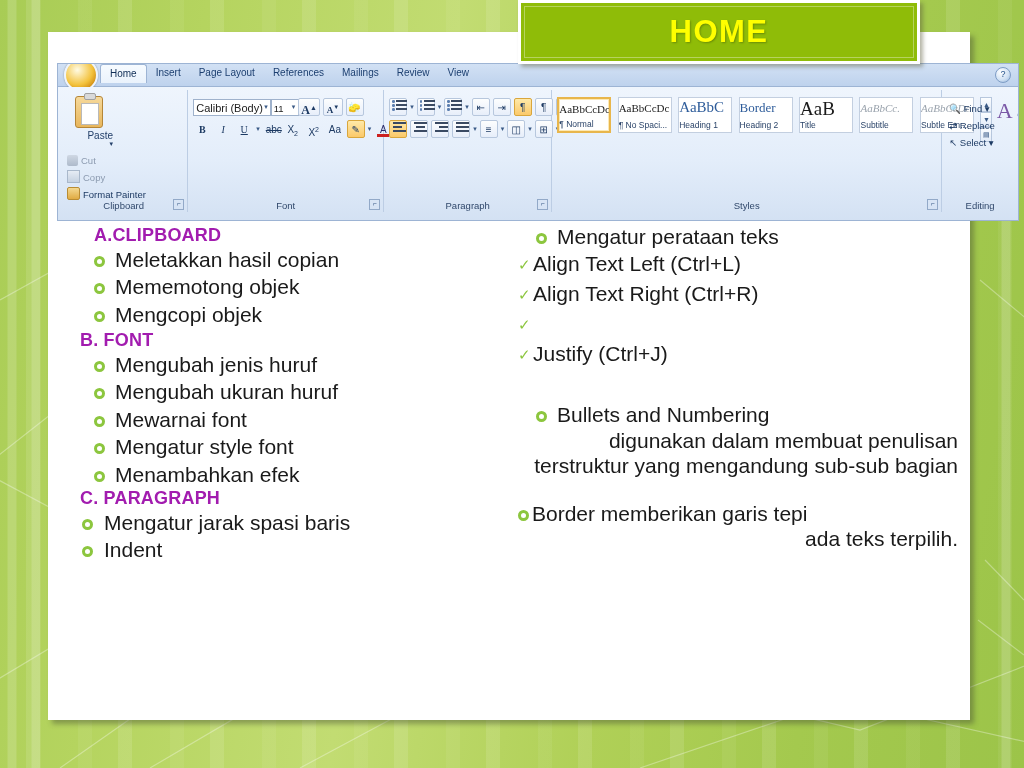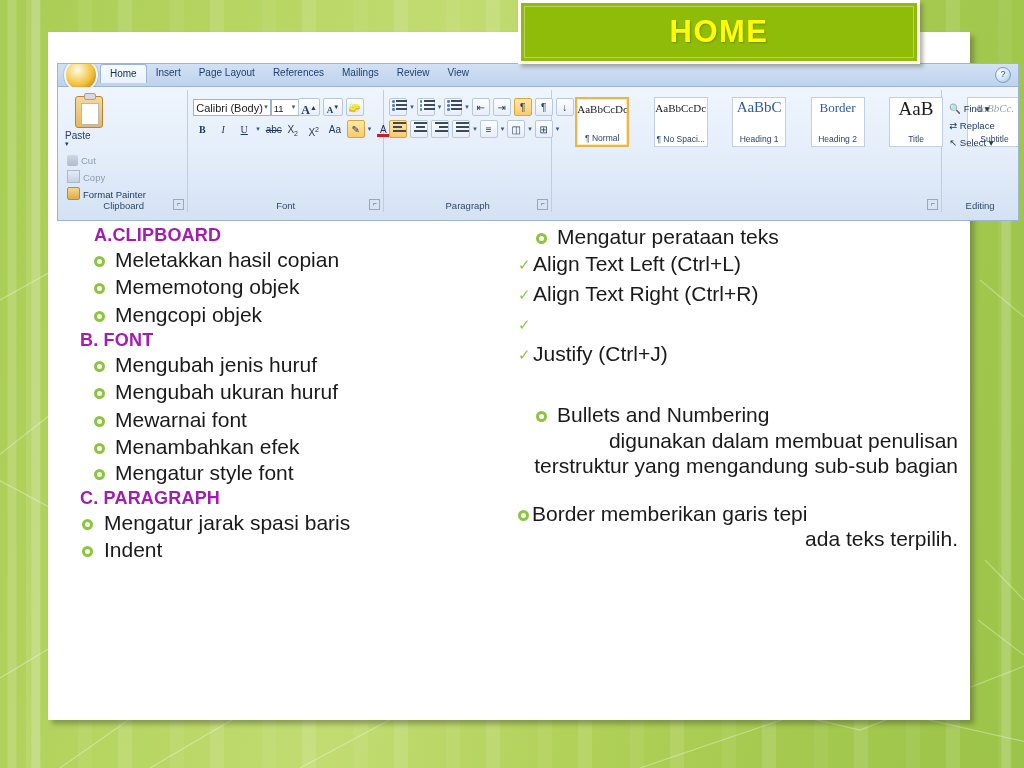--- a/index.html
+++ b/index.html
@@ -146,21 +146,21 @@
   .grp-label {
     position: absolute; bottom: 1px; left: 0; right: 0;
     text-align: center; font-size: 9.5px; color: #30486b;
   }
   .grp-dlg {
     position:absolute; bottom:2px; right:3px; width:9px;height:9px;
     border:1px solid #92a9c8; font-size:7px; color:#3a5a86; text-align:center; line-height:8px;
   }
   
   .clip-paste {
-    width:48px; text-align:left; float:left; padding-top:4px;
+    width:48px; text-align:right; float:left; padding-top:4px;
   }
   .clip-icon {
     width:26px;height:30px;margin:0 auto;
     background: linear-gradient(#f6d99b,#e8b65c);
     border:1px solid #b58637; border-radius:3px; position:relative;
   }
   .clip-icon:after{
     content:""; position:absolute; left:5px; top:6px; width:16px; height:20px;
     background:#fff; border:1px solid #b9b9b9;
   }
@@ -206,23 +206,23 @@
   .pic { position:relative; width:16px;height:14px; display:inline-block; }
   .pic span{ position:absolute; left:4px; height:1.6px; background:#3a4a63; }
   .pic span.l1{ top:1px; width:11px;}
   .pic span.l2{ top:5px; width:11px;}
   .pic span.l3{ top:9px; width:11px;}
   .pic em{ position:absolute; left:0; width:2.5px;height:2.5px; background:#5c7fb0; border-radius:50%; }
   .pic em.d1{top:1px;} .pic em.d2{top:5px;} .pic em.d3{top:9px;}
 
   
   .sty {
-    width:54px;height:50px;background:#fff;border:1px solid #c3cfe0;
+    width:54px;height:36px;background:#fff;border:1px solid #c3cfe0;
     margin-right:2px; display:inline-block; vertical-align:top; position:relative;
-    box-sizing:border-box; text-align:center; overflow:hidden;margin-left:18px;
+    box-sizing:border-box; text-align:left; overflow:hidden;
   }
   .sty.sel{ border:2px solid #e8b64c; box-shadow:0 0 0 1px #fde9b4 inset;}
   .sty .prev{ font-size:11px; color:#1b1b1b; margin-top:8px; font-family:"Liberation Serif", serif; white-space:nowrap;}
   .sty .nm{ position:absolute; bottom:2px; left:0;right:0; font-size:8.5px; color:#2b4469; white-space:nowrap; overflow:hidden;}
   .sty.blue .prev{ color:#2e5c9a;}
   .sty.grey .prev{ color:#9aa3ad; font-style:italic;}
   .sty-scroll{ display:inline-block; width:12px; vertical-align:top;}
   .sty-scroll div{ width:12px;height:15px;border:1px solid #b7c7dd;background:linear-gradient(#fbfdff,#e3ecf8);
     font-size:7px;color:#3a5a86;text-align:center;line-height:13px; box-sizing:border-box;}
   .chg-styles{ display:inline-block; width:44px; text-align:center; vertical-align:top; padding-top:2px;}
@@ -462,20 +462,21 @@
             <span class="sty-scroll">
               <div>▲</div>
               <div>▼</div>
               <div>▤</div>
             </span>
             <span class="chg-styles">
               <span class="chg-A">A</span>
               <span class="chg-lbl">Change Styles</span>
             </span>
           </div>
+          <div class="grp-label">Styles</div>
           <div class="grp-dlg">⌐</div>
         </div>
 
         <div class="grp" style="width:88px;border-right:none;">
           <div style="padding-top:8px;">
             <div class="edit-cmd">🔍 <span>Find</span> ▾</div>
             <div class="edit-cmd">⇄ <span>Replace</span></div>
             <div class="edit-cmd">↖ <span>Select</span> ▾</div>
           </div>
           <div class="grp-label">Editing</div>
@@ -510,27 +511,27 @@
           <span class="txt">Mengubah jenis huruf</span>
         </div>
         <div class="li">
           <span class="bul"></span>
           <span class="txt">Mengubah ukuran huruf</span>
         </div>
         <div class="li">
           <span class="bul"></span>
           <span class="txt">Mewarnai font</span>
         </div>
+        <div class="li">
+          <span class="bul"></span>
+          <span class="txt">Mengatur style font</span>
+        </div>
         <div class="li nogap">
           <span class="bul"></span>
           <span class="txt">Menambahkan efek</span>
-        </div>
-        <div class="li">
-          <span class="bul"></span>
-          <span class="txt">Mengatur style font</span>
         </div>
 
         <div class="hdr c">C.  PARAGRAPH</div>
 
         <div class="li rbul">
           <span class="bul"></span>
           <span class="txt">Mengatur jarak spasi baris</span>
         </div>
         <div class="li rbul">
           <span class="bul"></span>

